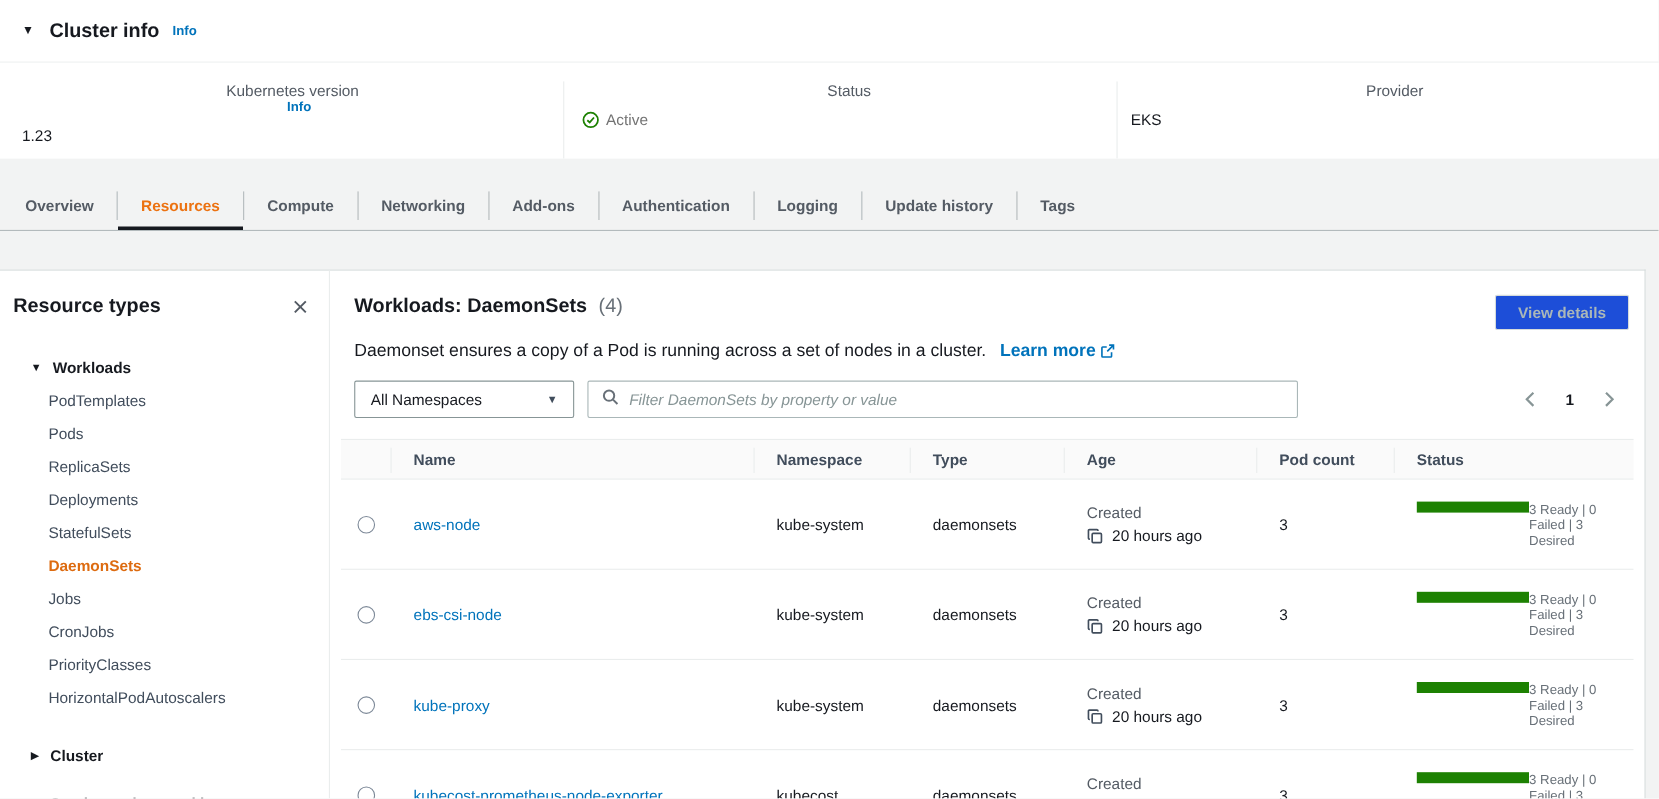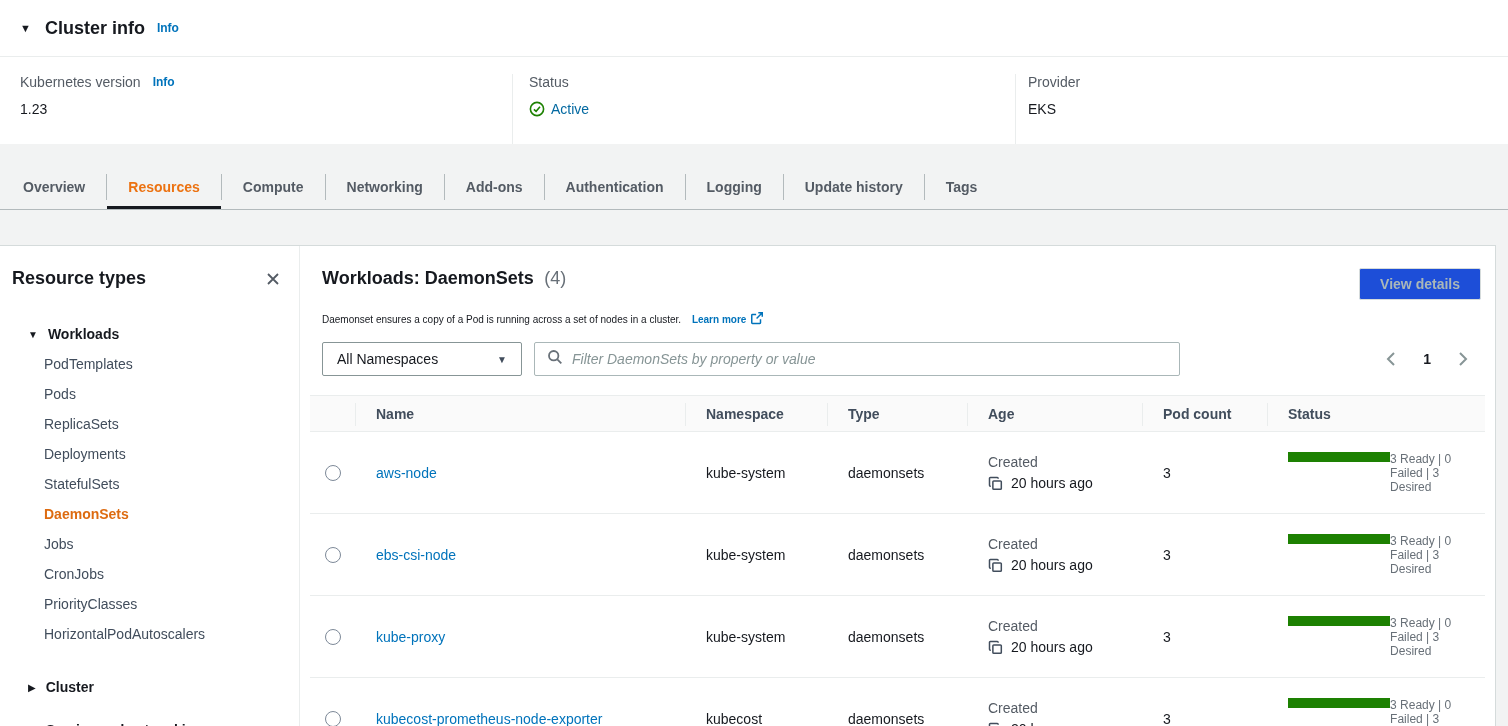--- a/index.html
+++ b/index.html
@@ -14,23 +14,23 @@
   .top-card { background:#fff; }
   .card-header { height:57px; display:flex; align-items:center; padding-left:20px; border-bottom:1px solid #eaeded; }
   .caret-down { font-size:11px; color:#16191f; cursor:pointer; }
   .card-title { font-size:18px; font-weight:700; margin-left:14px; }
   .info-link { color:#0073bb; font-weight:700; font-size:12px; margin-left:12px; text-decoration:none; cursor:pointer; }
   .fields { display:flex; background:#fff; height:87px; padding-top:17px; }
   .field { }
   .field-1 { width:512px; padding-left:20px; }
   .field-2 { width:503px; padding-left:16px; border-left:1px solid #eaeded; }
   .field-3 { flex:1; padding-left:12px; border-left:1px solid #eaeded; }
-  .field-label { color:#545b64; font-size:14px; margin-bottom:11px; display:flex; align-items:center; }
+  .field-label { color:#545b64; font-size:14px; margin-bottom:11px; display:flex; align-items:center;flex-direction:column; }
   .field-value { font-size:14px; color:#16191f; }
-  .status-value { display:flex; align-items:center; gap:6px; color:#0369a1; }
+  .status-value { display:flex; align-items:center; gap:6px; color:#737373; }
   .status-value svg { display:block; }
 
   
   .tabs { margin-top:21px; height:45px; display:flex; align-items:stretch; border-bottom:1px solid #b3babc; padding-left:2px; }
   .tab { font-weight:700; font-size:14px; color:#545b64; padding:0 21px; display:flex; align-items:center; cursor:pointer; }
   .tab.active { color:#ec7211; box-shadow:inset 0 -3px 0 #16191f; }
   .tab-sep { width:1px; height:26px; background:#b3babc; align-self:center; }
 
   
   .panel { margin-top:35px; margin-right:12px; background:#fff; border-top:1px solid #d5dbdb; border-right:1px solid #d5dbdb; display:flex; height:497px; }
@@ -47,21 +47,21 @@
   .tree-item.selected { color:#dd6b10; font-weight:700; }
   .tree-group.g-cluster { margin-top:23px; }
   .tree-group.g-svc { margin-top:13px; }
 
   
   .content { flex:1; min-width:0; padding:14px 10px 0 10px; }
   .content-header { display:flex; justify-content:space-between; align-items:flex-start; padding:8px 4px 0 12px; }
   .panel-title { font-size:18px; font-weight:700; }
   .panel-count { font-size:18px; font-weight:400; color:#687078; margin-left:6px; }
   .btn-disabled { height:32px; padding:0 20px; background:#1d4ed8; border:1px solid #d5dbdb; border-radius:2px; color:#aab7b8; font-weight:700; font-size:14px; font-family:inherit; cursor:default; }
-  .desc { padding-left:12px; margin-top:11px; font-size:10px; color:#16191f; }
+  .desc { padding-left:12px; margin-top:11px; font-size:16px; color:#16191f; }
   .learn-more { color:#0073bb; font-weight:700; text-decoration:none; margin-left:8px; cursor:pointer; }
   .ext-icon { display:inline-block; vertical-align:-2px; margin-left:4px; }
 
   .filter-row { display:flex; align-items:center; margin-top:15px; padding-left:12px; }
   .ns-select { width:200px; height:34px; border:1px solid #879596; border-radius:2px; display:flex; align-items:center; justify-content:space-between; padding:0 14px; font-size:14px; cursor:pointer; background:#fff; }
   .select-caret { font-size:10px; color:#414d5c; }
   .search-box { width:646px; height:34px; border:1px solid #aab7b8; border-radius:2px; display:flex; align-items:center; gap:9px; padding:0 12px; margin-left:12px; background:#fff; }
   .search-box input { flex:1; border:none; outline:none; font-size:14px; font-family:inherit; color:#16191f; background:transparent; }
   .search-box input::placeholder { font-style:italic; color:#879596; }
   .flex-spacer { flex:1; }

